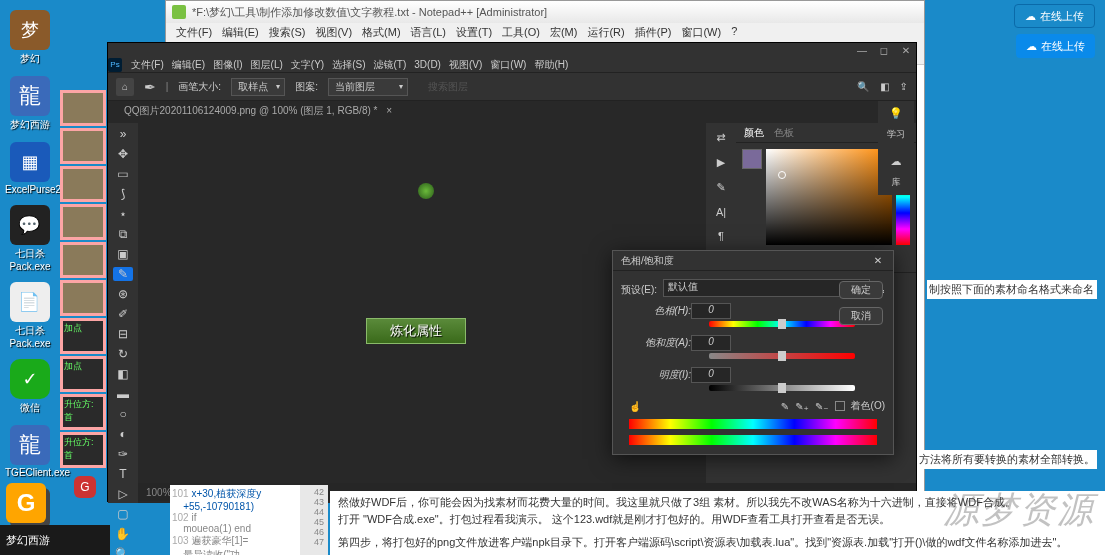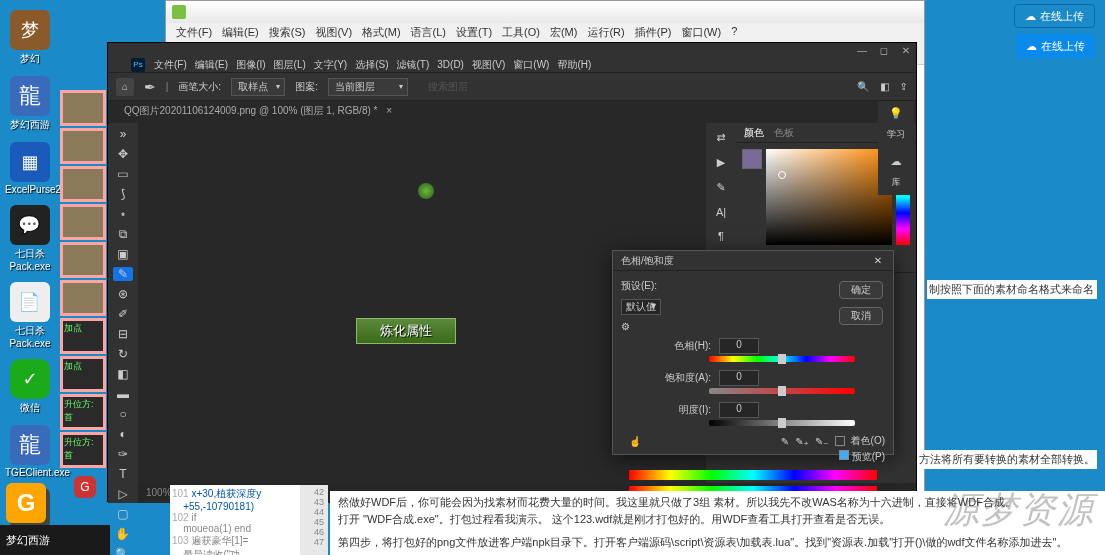--- a/index.html
+++ b/index.html
@@ -26,21 +26,21 @@
 
 
 .rbtn { position:absolute; height:24px; border-radius:4px; display:flex; align-items:center; justify-content:center; color:#fff; gap:4px; padding:0 10px; }
 .rbtn.blue { background:#1a8ac9; border:1px solid #0a6aa9; }
 .rbtn.blue2 { background:#0a8aea; }
 
 
 .ps { position:absolute; left:107px; top:42px; width:810px; height:460px; background:#323232; border:1px solid #000; color:#ccc; }
 .ps-titlebar { height:14px; background:#323232; display:flex; justify-content:flex-end; align-items:center; padding:0 4px; gap:10px; }
 .ps-winbtn { width:12px; height:10px; display:flex; align-items:center; justify-content:center; font-size:10px; color:#aaa; }
-.ps-menubar { height:16px; background:#323232; display:flex; align-items:center; padding:0 23px; gap:2px; font-size:10px; border-bottom:1px solid #222; }
+.ps-menubar { height:16px; background:#323232; display:flex; align-items:center; padding:0 0; gap:2px; font-size:10px; border-bottom:1px solid #222; }
 .ps-menubar span { padding:0 3px; }
 .ps-logo { width:14px; height:14px; background:#001d33; color:#4db8ff; font-size:8px; display:flex; align-items:center; justify-content:center; border-radius:2px; margin-right:4px; }
 .ps-optbar { height:28px; background:#323232; border-bottom:1px solid #222; display:flex; align-items:center; padding:0 8px; gap:10px; font-size:10px; }
 .ps-home { width:18px; height:18px; background:#444; border-radius:2px; display:flex; align-items:center; justify-content:center; }
 .ps-dd { height:18px; background:#3a3a3a; border:1px solid #555; padding:0 16px 0 6px; display:flex; align-items:center; position:relative; }
 .ps-dd:after { content:"▾"; position:absolute; right:4px; font-size:8px; }
 .ps-tabbar { height:22px; background:#282828; display:flex; align-items:flex-start; padding:0 8px; }
 .ps-tab { padding:3px 8px; font-size:10px; color:#aaa; }
 
 
@@ -64,24 +64,24 @@
 .huebar { width:14px; height:96px; background:linear-gradient(red,#ff0,#0f0,#0ff,#00f,#f0f,red); }
 .prop-panel { padding:6px; font-size:10px; color:#aaa; }
 
 .ps-far-right { position:absolute; right:2px; top:58px; width:36px; display:flex; flex-direction:column; gap:8px; align-items:center; background:#323232; padding:6px 0; }
 
 
 .dlg { position:absolute; left:612px; top:250px; width:282px; height:205px; background:#323232; border:1px solid #555; color:#ccc; font-size:10px; box-shadow:0 4px 20px rgba(0,0,0,.6); }
 .dlg-title { height:20px; background:#323232; display:flex; align-items:center; justify-content:space-between; padding:0 8px; border-bottom:1px solid #222; }
 .dlg-close { width:14px; height:14px; display:flex; align-items:center; justify-content:center; }
 .dlg-body { padding:8px; }
-.dlg-row { display:flex; align-items:flex-start; gap:6px; margin-bottom:6px;flex-direction:column; }
+.dlg-row { display:flex; align-items:flex-end; gap:6px; margin-bottom:6px; }
 .dlg-input { height:18px; background:#262626; border:1px solid #555; color:#ccc; padding:0 4px; flex:1; }
 .dlg-btn { width:44px; height:18px; background:#3a3a3a; border:1px solid #666; border-radius:4px; display:flex; align-items:center; justify-content:center; }
-.slider-row { display:flex; align-items:center; gap:8px; margin:4px 0 2px 40px; }
+.slider-row { display:flex; align-items:center; gap:0; margin:4px 0 2px 20px;font-style:italic; }
 .slider-label { width:50px; text-align:right; }
 .slider-val { width:40px; height:16px; background:#262626; border:1px solid #555; text-align:center; }
 .slider-track { height:6px; margin:0 30px 8px 88px; position:relative; border-radius:2px; }
 .slider-thumb { position:absolute; width:8px; height:10px; background:#ccc; top:-2px; left:50%; transform:translateX(-50%); }
 .track-hue { background:linear-gradient(to right,red,#ff0,#0f0,#0ff,#00f,#f0f,red); }
 .track-sat { background:linear-gradient(to right,#888,#f00); }
 .track-lig { background:linear-gradient(to right,#000,#888,#fff); }
 .spectrum { height:10px; margin:6px 8px 2px; background:linear-gradient(to right,red,#ff0,#0f0,#0ff,#00f,#f0f,red); }
 .chk { width:10px; height:10px; border:1px solid #888; display:inline-block; }
 .dlg-right { position:absolute; right:10px; top:30px; display:flex; flex-direction:column; gap:8px; align-items:flex-end; }
@@ -134,20 +134,21 @@
   <div class="tile dark">升位方:首</div>
   <div class="tile dark">升位方:首</div>
   <div style="display:flex;gap:2px;margin-top:8px">
     <div class="dicon" style="width:22px;height:22px;background:#c33;font-size:12px">G</div>
   </div>
 </div>
 
 <div class="npp">
   <div class="npp-title">
     <span class="npp-ico"></span>
+    <span>*F:\梦幻\工具\制作添加修改数值\文字教程.txt - Notepad++ [Administrator]</span>
   </div>
   <div class="npp-menu">
     <span>文件(F)</span>
     <span>编辑(E)</span>
     <span>搜索(S)</span>
     <span>视图(V)</span>
     <span>格式(M)</span>
     <span>语言(L)</span>
     <span>设置(T)</span>
     <span>工具(O)</span>
@@ -260,21 +261,21 @@
       <div class="ptool">T</div>
       <div class="ptool">▷</div>
       <div class="ptool">▢</div>
       <div class="ptool">✋</div>
       <div class="ptool">🔍</div>
 
     </div>
 
     <div class="ps-canvas-area">
       <div class="green-dot" style="left:280px;top:60px"></div>
-      <div class="canvas-obj" style="left:218px;top:195px;width:100px;height:26px">
+      <div class="canvas-obj" style="left:228px;top:195px;width:100px;height:26px">
         <span>炼化属性</span>
       </div>
     </div>
 
     <div class="ps-right">
       <div class="ps-rtabs">
         <span>⇄</span>
         <span>▶</span>
         <span>✎</span>
         <span>A|</span>
@@ -361,24 +362,20 @@
 
     <div class="dlg-bottom-icons">
       <span>☝</span>
       <div style="flex:1"></div>
       <span>✎</span>
       <span>✎₊</span>
       <span>✎₋</span>
       <span class="chk"></span>
       <span>着色(O)</span>
     </div>
-    <div style="text-align:right;margin-top:2px">
-      <span class="chk" style="background:#4af"></span>
-      <span>预览(P)</span>
-    </div>
     <div class="spectrum"></div>
     <div class="spectrum"></div>
   </div>
   <div class="dlg-right">
     <div class="dlg-btn">
         <span>确定</span>
       </div>
     <div class="dlg-btn">
         <span>取消</span>
       </div>

